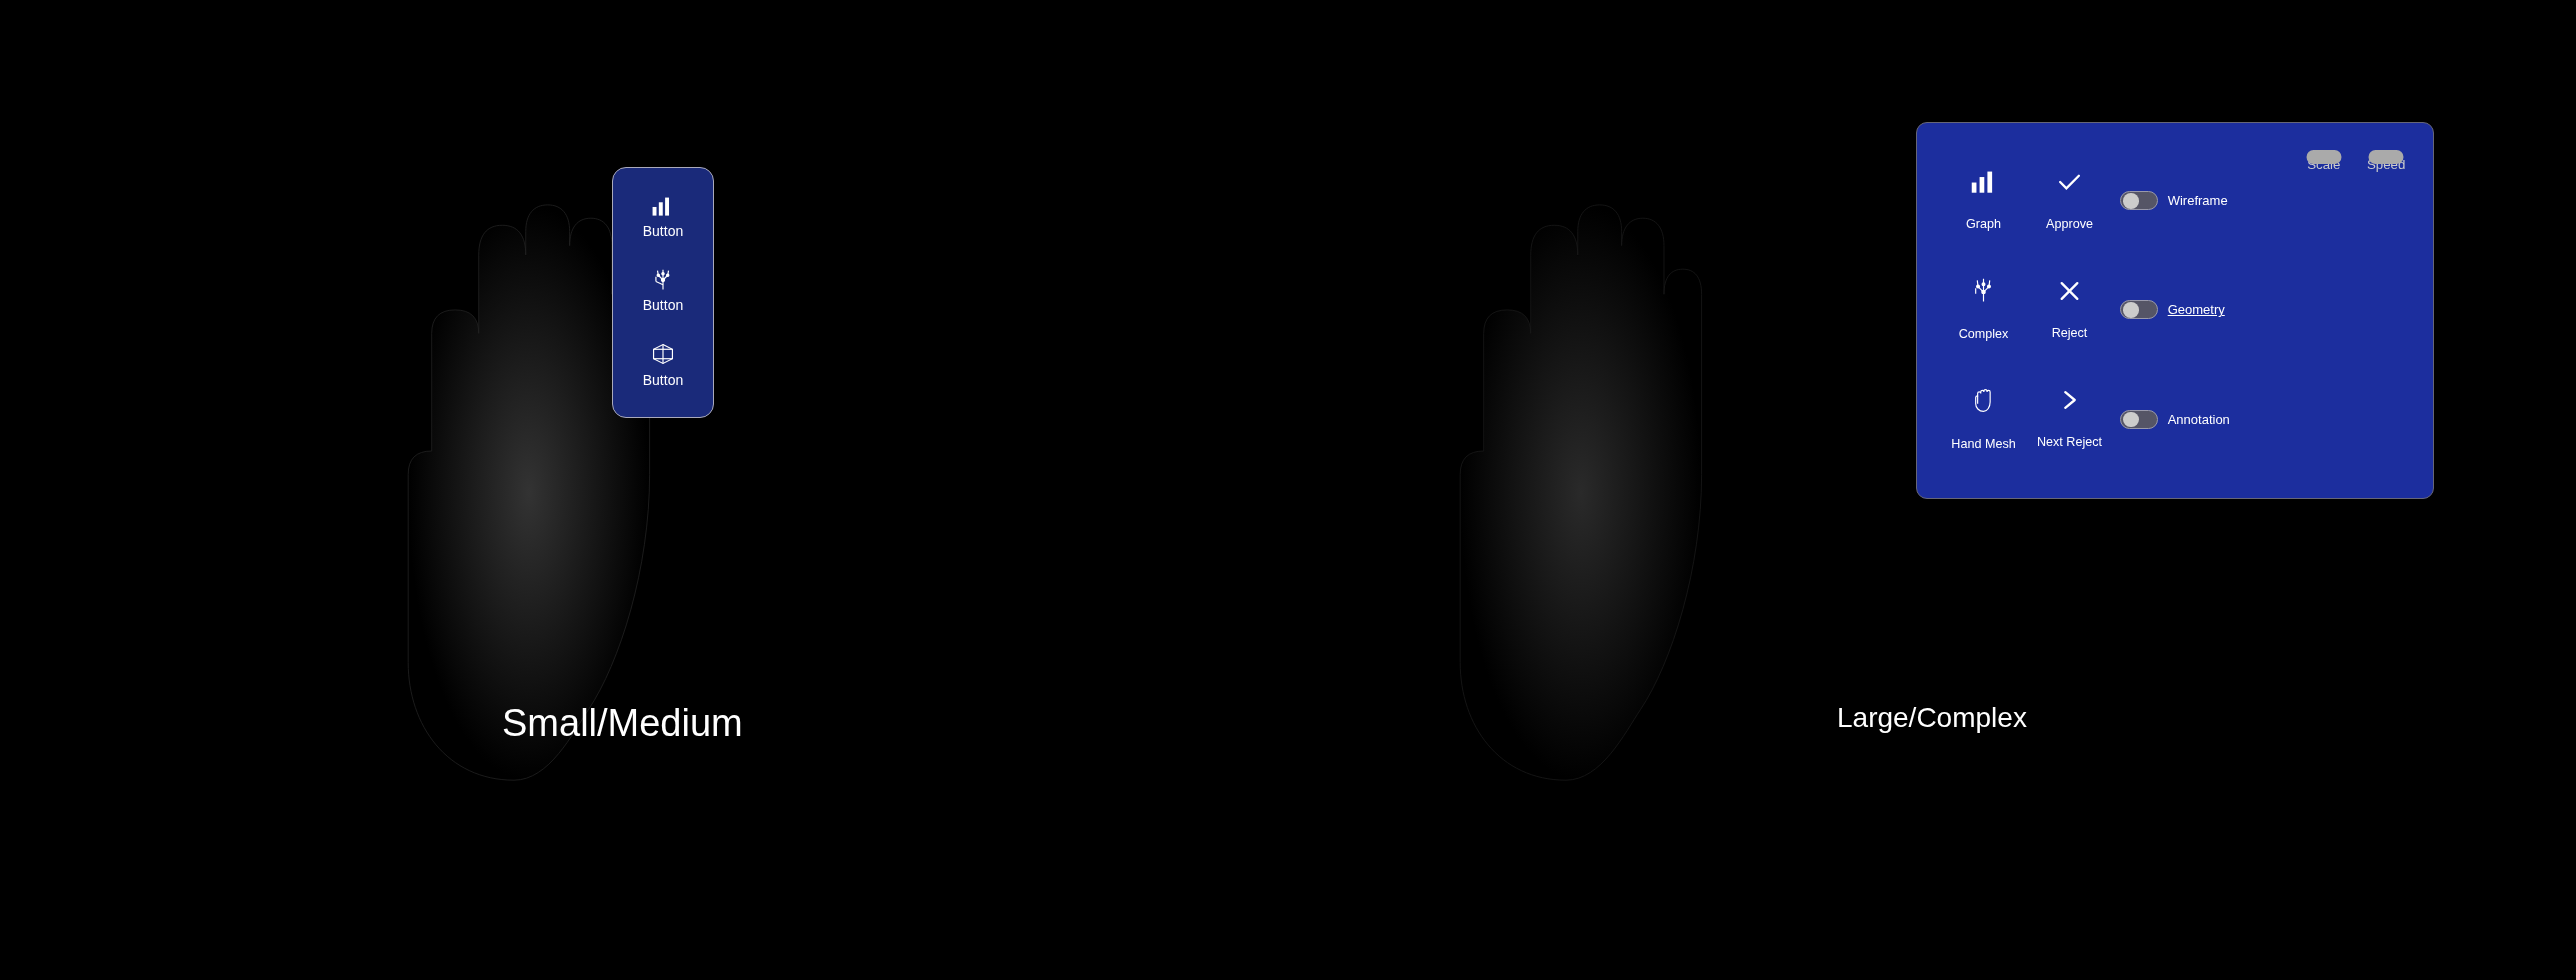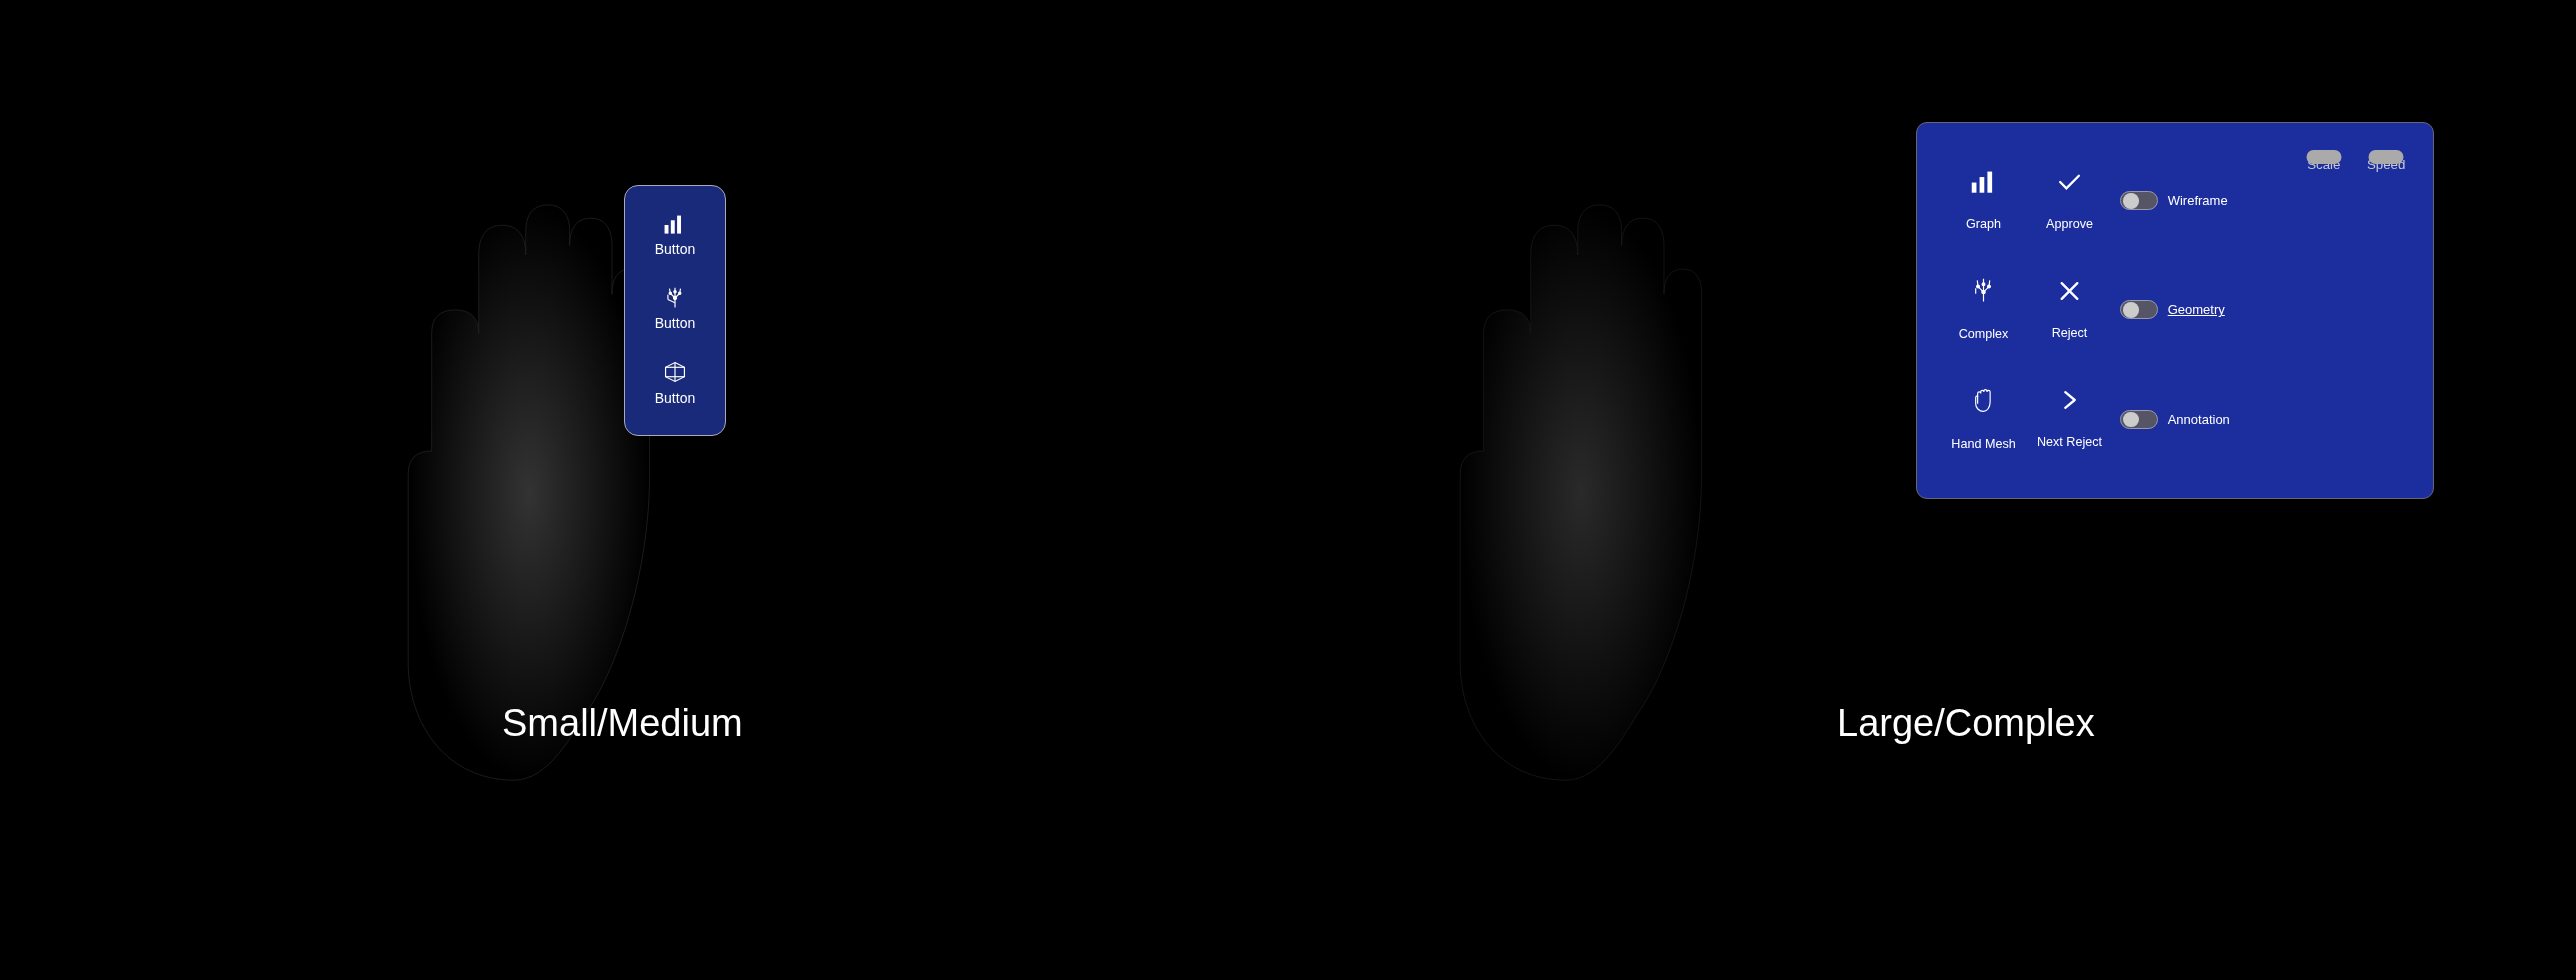--- a/index.html
+++ b/index.html
@@ -238,21 +238,21 @@
           C300 153 310 165 310 188
           L310 250
           C310 228 319 218 334 218
           C349 218 358 228 358 250
           L358 480
           C358 600 320 720 280 780
           C260 810 230 870 185 870Z
         " fill="url(#handGradL)" stroke="#222" stroke-width="1"></path>
       </svg>
 
-      <div class="small-panel" style="position:absolute;left:243px;top:126px;margin-left:12px;">
+      <div class="small-panel" style="position:absolute;left:243px;top:108px;">
 
         <div class="panel-btn">
           <span class="icon">
             <svg width="23.5" height="20.4" viewBox="0 0 30 26" fill="white">
               <rect x="2" y="14" width="5" height="11"></rect>
               <rect x="10" y="8" width="5" height="17"></rect>
               <rect x="18" y="2" width="5" height="23"></rect>
             </svg>
           </span>
           <span>Button</span>
@@ -438,19 +438,19 @@
                 <div class="s-thumb" style="top: 38%;"></div>
               </div>
               <span class="s-label">Speed</span>
             </div>
 
           </div>
 
         </div>
       </div>
 
-      <div style="position:absolute;left:455px;top:643px;color:#fff;font-size:38px;font-weight:300;white-space:nowrap;">Large/Complex</div>
+      <div style="position:absolute;left:455px;top:643px;color:#fff;font-size:28px;font-weight:300;white-space:nowrap;">Large/Complex</div>
 
     </div>
   </div>
 
 </div>
 
 
 </body></html>

